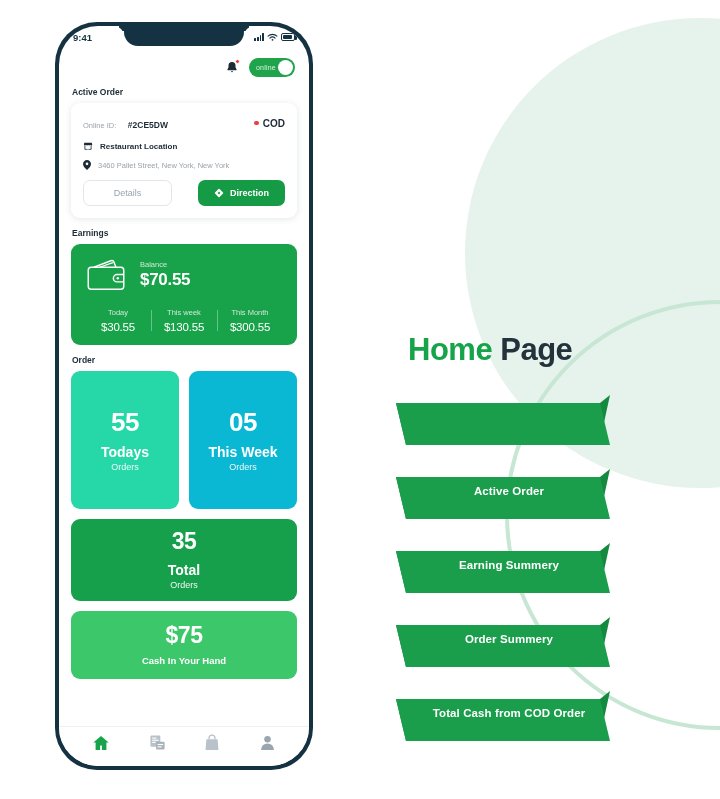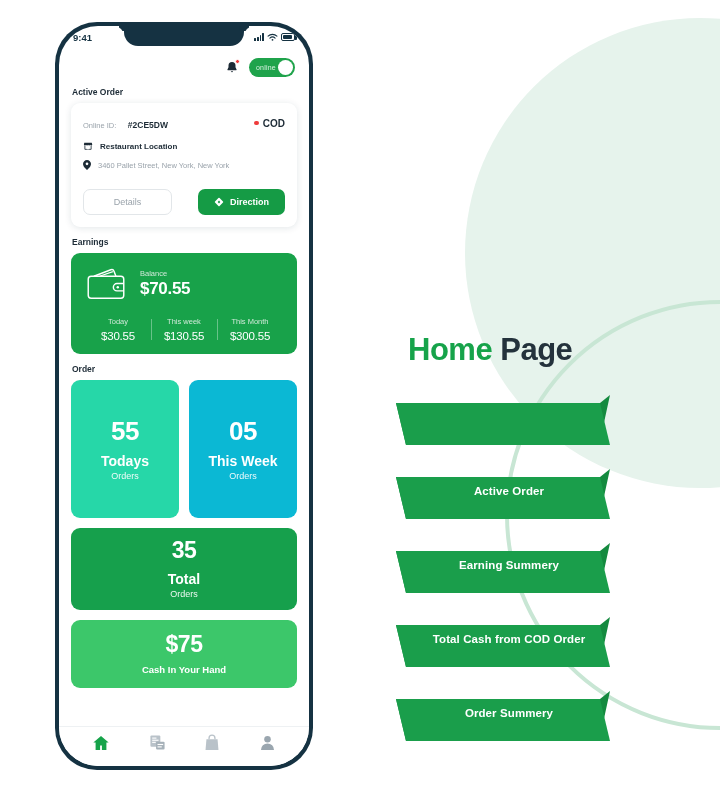--- a/index.html
+++ b/index.html
@@ -115,21 +115,21 @@
     padding: 11px 12px 12px;
   }
   .ord-line1 { display: flex; align-items: center; justify-content: space-between; }
   .ord-id-lab { font-size: 7.5px; color: #9aa3ab; }
   .ord-id-val { font-size: 8.5px; font-weight: bold; color: #1d2b36; margin-left: 7px; }
   .cod { display: flex; align-items: center; gap: 4px; font-size: 10px; font-weight: bold; color: #1d2b36; }
   .cod .cdot { width: 4.5px; height: 4.5px; border-radius: 50%; background: #ef3b3b; }
   .ord-row { display: flex; align-items: center; gap: 7px; margin-top: 9px; }
   .ord-row .txt { font-size: 8px; font-weight: bold; color: #1d2b36; }
   .ord-row.addr .txt { font-weight: normal; color: #9aa3ab; font-size: 7.5px; }
-  .btn-row { display: flex; gap: 26px; margin-top: 19px; }
+  .btn-row { display: flex; gap: 26px; margin-top: 10px; }
   .btn {
     flex: 1; height: 26px; border-radius: 7px;
     display: flex; align-items: center; justify-content: center; gap: 6px;
     font-size: 9px;
   }
   .btn.ghost { border: 1px solid #e2e6e9; color: #9aa3ab; background: #fff; }
   .btn.primary { background: #159b45; color: #fff; font-weight: bold; }
 
   
   .earn-card {
@@ -398,26 +398,26 @@
         <path d="M18 8 H222 L232 50 H28 Z" fill="#1a9e4b"></path>
       </svg>
       <div class="rlabel">Earning Summery</div>
     </div>
 
     <div class="ribbon">
       <svg width="240" height="74" viewBox="0 0 240 74">
         <path d="M28 50 L18 8 H222 L232 0 L222 46 H38 Z" fill="#148a3f"></path>
         <path d="M18 8 H222 L232 50 H28 Z" fill="#1a9e4b"></path>
       </svg>
-      <div class="rlabel">Total Cash from COD Order</div>
+      <div class="rlabel">Order Summery</div>
     </div>
 
     <div class="ribbon">
       <svg width="240" height="74" viewBox="0 0 240 74">
         <path d="M28 50 L18 8 H222 L232 0 L222 46 H38 Z" fill="#148a3f"></path>
         <path d="M18 8 H222 L232 50 H28 Z" fill="#1a9e4b"></path>
       </svg>
-      <div class="rlabel">Order Summery</div>
+      <div class="rlabel">Total Cash from COD Order</div>
     </div>
 
   </div>
 
 </div>
 
 </body></html>

